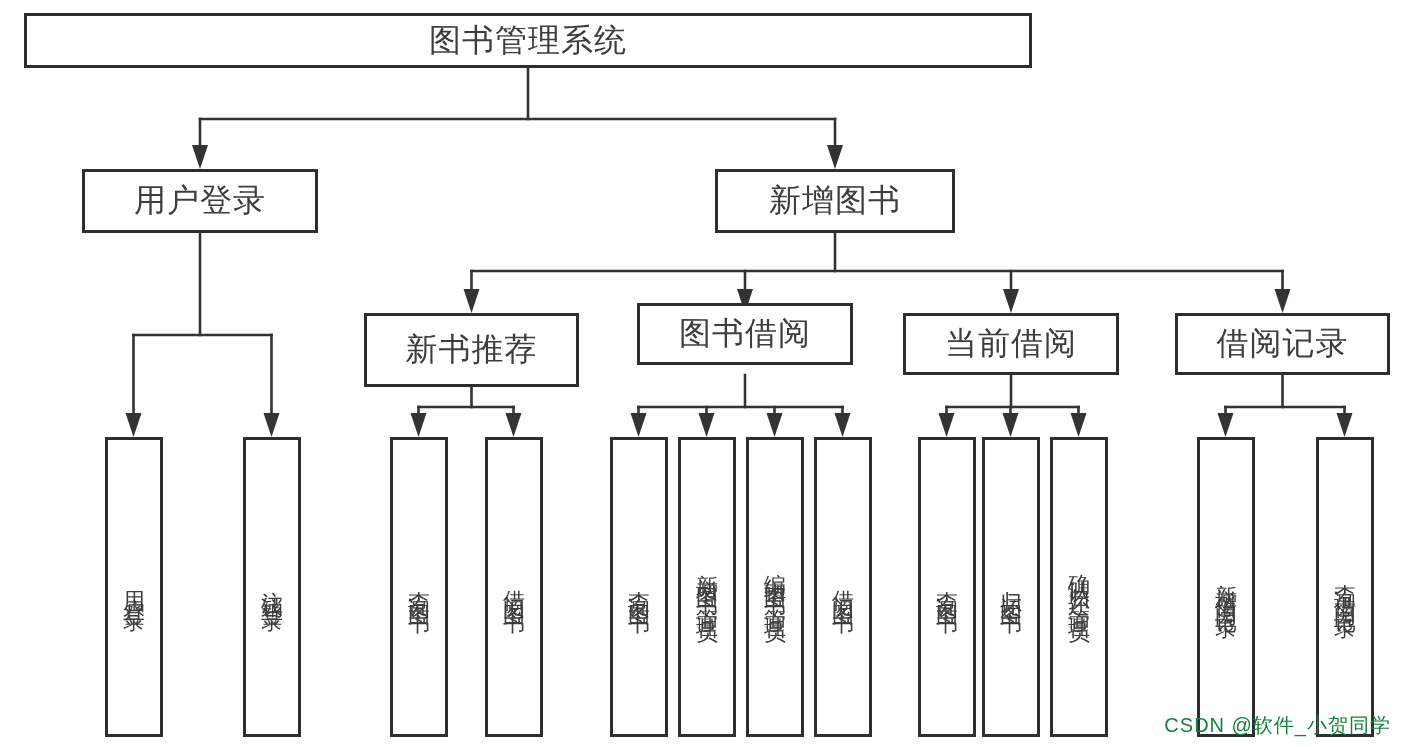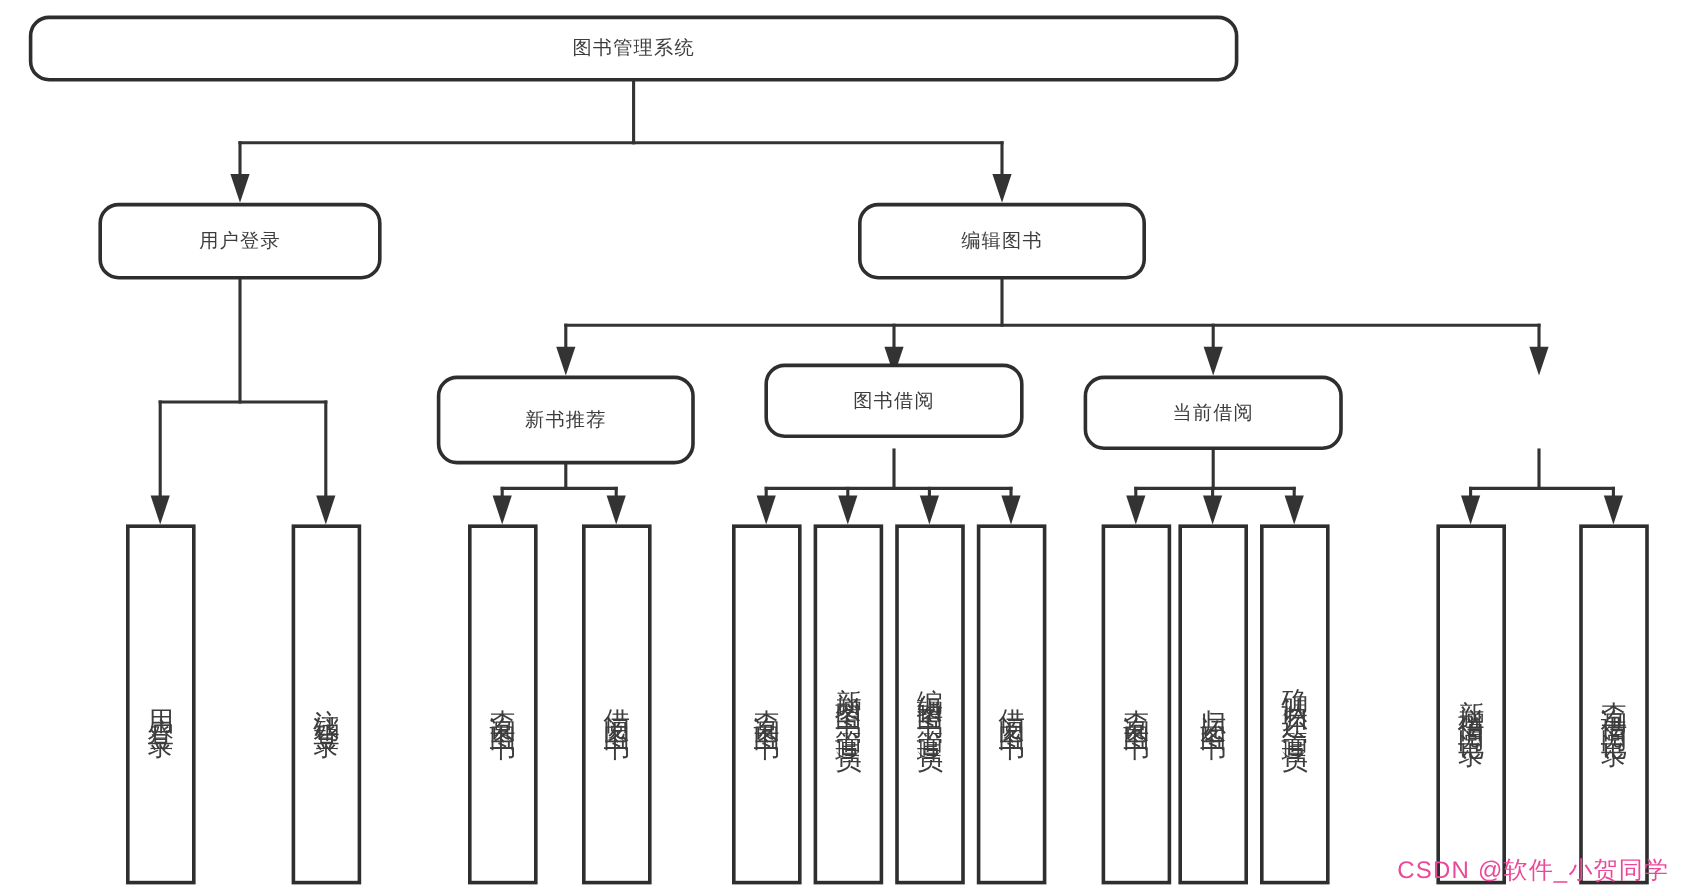--- a/index.html
+++ b/index.html
@@ -23,35 +23,35 @@
     position: absolute;
     box-sizing: border-box;
     background: #ffffff;
     border: 3px solid #2e2e2e;
     color: #3d3d3d;
     display: flex;
     align-items: center;
     justify-content: center;
     z-index: 2;
   }
-  .hbox { font-size: 16px; letter-spacing: 1px; border-radius: 17px; }
+  .hbox { font-size: 32px; letter-spacing: 1px; }
   .vbox { font-size: 22px; }
   .vbox .vtext {
     writing-mode: vertical-rl;
     text-orientation: mixed;
     letter-spacing: 7px;
     line-height: 1;
     white-space: nowrap;
   }
   .watermark {
     position: absolute;
     top: 712px;
     right: 14px;
     font-size: 20px;
-    color: #ec4899;
+    color: #15803d;
     letter-spacing: 1px;
     z-index: 3;
   }
 </style>
 </head>
 <body>
 
 <div id="stage">
 
   <svg id="wires" width="1405" height="747" viewBox="0 0 1405 747">
@@ -110,31 +110,34 @@
     </svg>
 
   <div class="hbox" style="left:24px; top:13px; width:1008px; height:55px;">
     <span>图书管理系统</span>
   </div>
 
   <div class="hbox" style="left:82px; top:169px; width:236px; height:64px;">
     <span>用户登录</span>
   </div>
   <div class="hbox" style="left:715px; top:169px; width:240px; height:64px;">
-    <span>编辑图书</span>
+    <span>新增图书</span>
   </div>
 
   <div class="hbox" style="left:364px; top:313px; width:215px; height:74px;">
     <span>新书推荐</span>
   </div>
   <div class="hbox" style="left:637px; top:303px; width:216px; height:62px;">
     <span>图书借阅</span>
   </div>
   <div class="hbox" style="left:903px; top:313px; width:216px; height:62px;">
     <span>当前借阅</span>
+  </div>
+  <div class="hbox" style="left:1175px; top:313px; width:215px; height:62px;">
+    <span>借阅记录</span>
   </div>
 
   <div class="vbox" style="left:105px; top:437px; width:58px; height:300px;">
     <span class="vtext">用户登录</span>
   </div>
   <div class="vbox" style="left:243px; top:437px; width:58px; height:300px;">
     <span class="vtext">注销登录</span>
   </div>
 
   <div class="vbox" style="left:390px; top:437px; width:58px; height:300px;">

